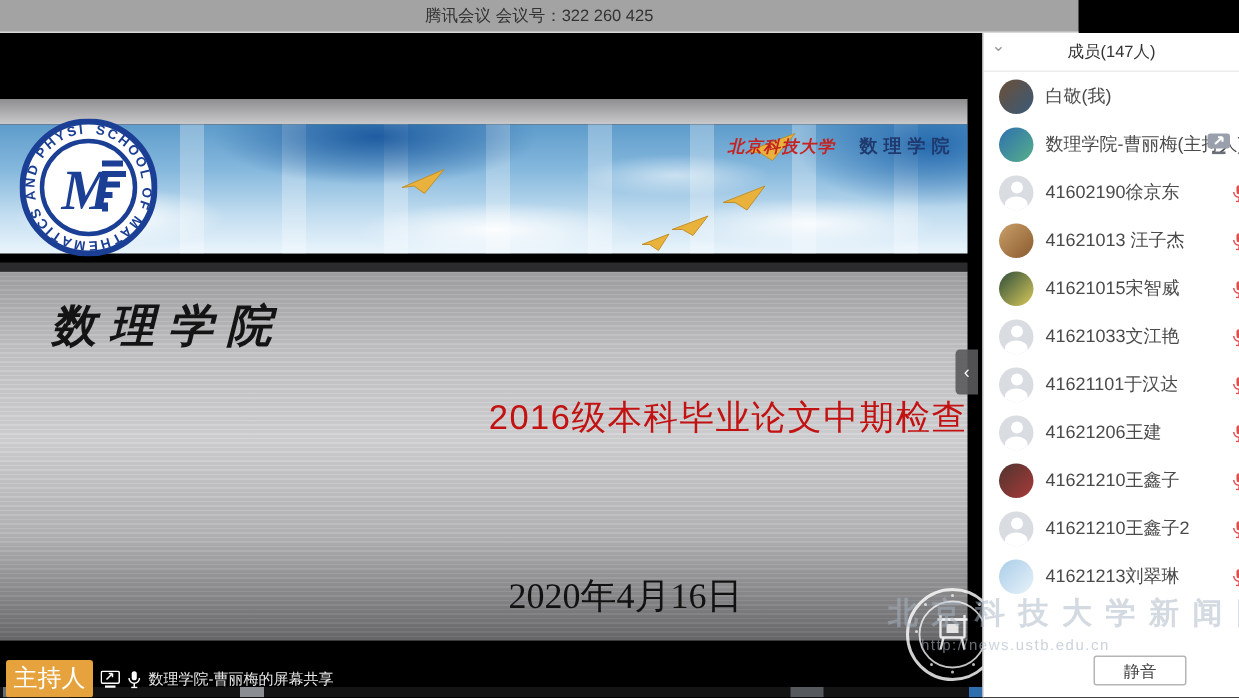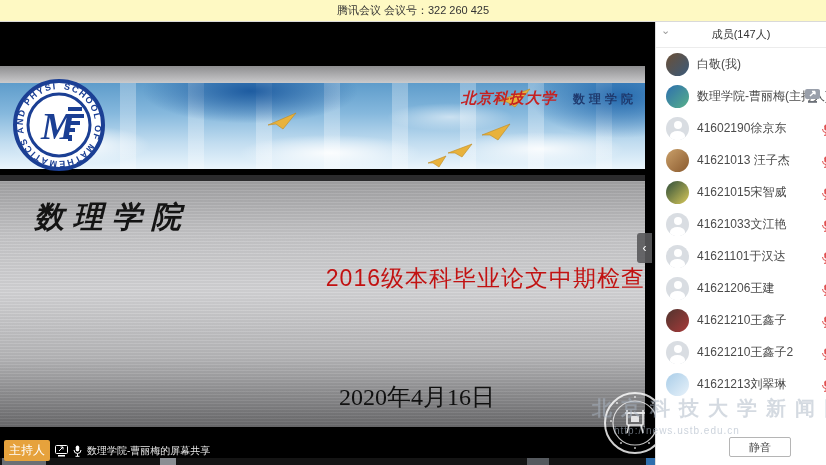--- a/index.html
+++ b/index.html
@@ -1,57 +1,57 @@
 <!DOCTYPE html>
 <html><head>
 <meta charset="utf-8">
 <style>
   * { margin:0; padding:0; box-sizing:border-box; }
   html,body { width:826px; height:465px; overflow:hidden; font-family:"Liberation Sans","DejaVu Sans",sans-serif; background:#000; }
   .app { position:relative; width:826px; height:465px; background:#000; }
 
   
-  .titlebar { position:absolute; left:0; top:0; width:826px; height:22px; background:#fef9c3; border-bottom:1px solid #d9d9d9; display:flex; align-items:center; justify-content:center; }
+  .titlebar { position:absolute; left:0; top:0; width:719px; height:22px; background:#a3a3a3; border-bottom:1px solid #d9d9d9; display:flex; align-items:center; justify-content:center; }
   .titlebar span { font-size:11px; color:#333; }
 
   
   .stage { position:absolute; left:0; top:22px; width:655px; height:443px; background:#000; overflow:hidden; }
 
   .metal-strip { position:absolute; left:0; top:44px; width:645px; height:17px; background:linear-gradient(180deg,#8e8e90,#cacacc); }
 
   .banner { position:absolute; left:0; top:61px; width:645px; height:86px;
     background:
       radial-gradient(ellipse 150px 45px at 250px 8px, rgba(26,88,158,.95), rgba(26,88,158,0) 72%),
       radial-gradient(ellipse 120px 55px at 620px 14px, rgba(30,100,170,.9), rgba(30,100,170,0) 75%),
       radial-gradient(ellipse 100px 28px at 80px 62px, rgba(255,255,255,.95), rgba(255,255,255,0) 70%),
       radial-gradient(ellipse 130px 26px at 330px 70px, rgba(255,255,255,.9), rgba(255,255,255,0) 70%),
       radial-gradient(ellipse 120px 24px at 540px 66px, rgba(255,255,255,.85), rgba(255,255,255,0) 70%),
       radial-gradient(ellipse 90px 20px at 450px 34px, rgba(255,255,255,.55), rgba(255,255,255,0) 70%),
       repeating-linear-gradient(90deg, rgba(255,255,255,0) 0 52px, rgba(255,255,255,.28) 52px 68px),
       linear-gradient(180deg,#5e9ccb 0%,#85b8dd 35%,#c2ddf0 70%,#eaf5fc 100%);
   }
   .logo { position:absolute; left:13px; top:-4px; width:92px; height:92px; }
   .banner-titles { position:absolute; right:8px; top:6px; display:flex; align-items:baseline; gap:16px; }
-  .univ { font-family:Liberation Mono, monospace; font-style:italic; font-weight:bold; font-size:15px; color:#c52222; letter-spacing:1px;padding-left:12px; }
+  .univ { font-family:Liberation Mono, monospace; font-style:italic; font-weight:bold; font-size:11px; color:#c52222; letter-spacing:1px;padding-left:12px; }
   .college { font-size:12px; font-weight:bold; color:#1f3a6e; letter-spacing:4px; }
   .planes { position:absolute; left:0; top:0; width:645px; height:86px; pointer-events:none; }
 
   .slide-body { position:absolute; left:0; top:153px; width:645px; height:252px;
     background:
       repeating-linear-gradient(180deg, rgba(255,255,255,.05) 0 1px, rgba(0,0,0,.04) 1px 3px),
       linear-gradient(180deg,#a2a2a4 0%,#c6c6c8 22%,#d4d4d6 45%,#b6b6b8 72%,#69696b 100%);
     border-top:6px solid #2b2b2d; }
   .calligraphy { position:absolute; left:34px; top:16px; font-family:"Liberation Serif","DejaVu Serif",serif; font-style:italic; font-weight:bold; font-size:30px; color:#141414; letter-spacing:9px; }
   .main-title { position:absolute; left:0; top:82px; width:100%; text-align:right; font-size:23px; font-weight:normal; color:#c21212; letter-spacing:1px; }
   .subtitle { position:absolute; left:0; top:152px; width:100%; text-align:center; font-size:20px; font-weight:bold; color:#1e3a68; letter-spacing:1px; }
   .slide-date { position:absolute; right:150px; top:200px; font-family:"Liberation Serif","DejaVu Serif",serif; font-weight:normal; font-size:24px; color:#111; }
 
   
   .share-status { position:absolute; left:4px; top:418px; display:flex; align-items:center; gap:5px; z-index:6; }
-  .host-badge { background:#e6a23c; color:#fff; font-size:12px; padding:2px 5px; border-radius:2px; }
+  .host-badge { background:#e6a23c; color:#fff; font-size:16px; padding:2px 5px; border-radius:2px; }
   .ss-icon { display:inline-flex; }
   .share-text { color:#e8e8e8; font-size:10px; }
 
   
   .taskbar { position:absolute; left:0; top:436px; width:655px; height:7px; background:#141414; }
   .tb-patch { position:absolute; top:0; height:7px; background:#6b6f74; }
 
   
   .collapse-handle { position:absolute; right:3px; top:211px; width:15px; height:30px; background:rgba(90,90,92,.9); border-radius:3px 0 0 3px; color:#fff; font-size:12px; display:flex; align-items:center; justify-content:center; cursor:pointer; z-index:5; }
 

